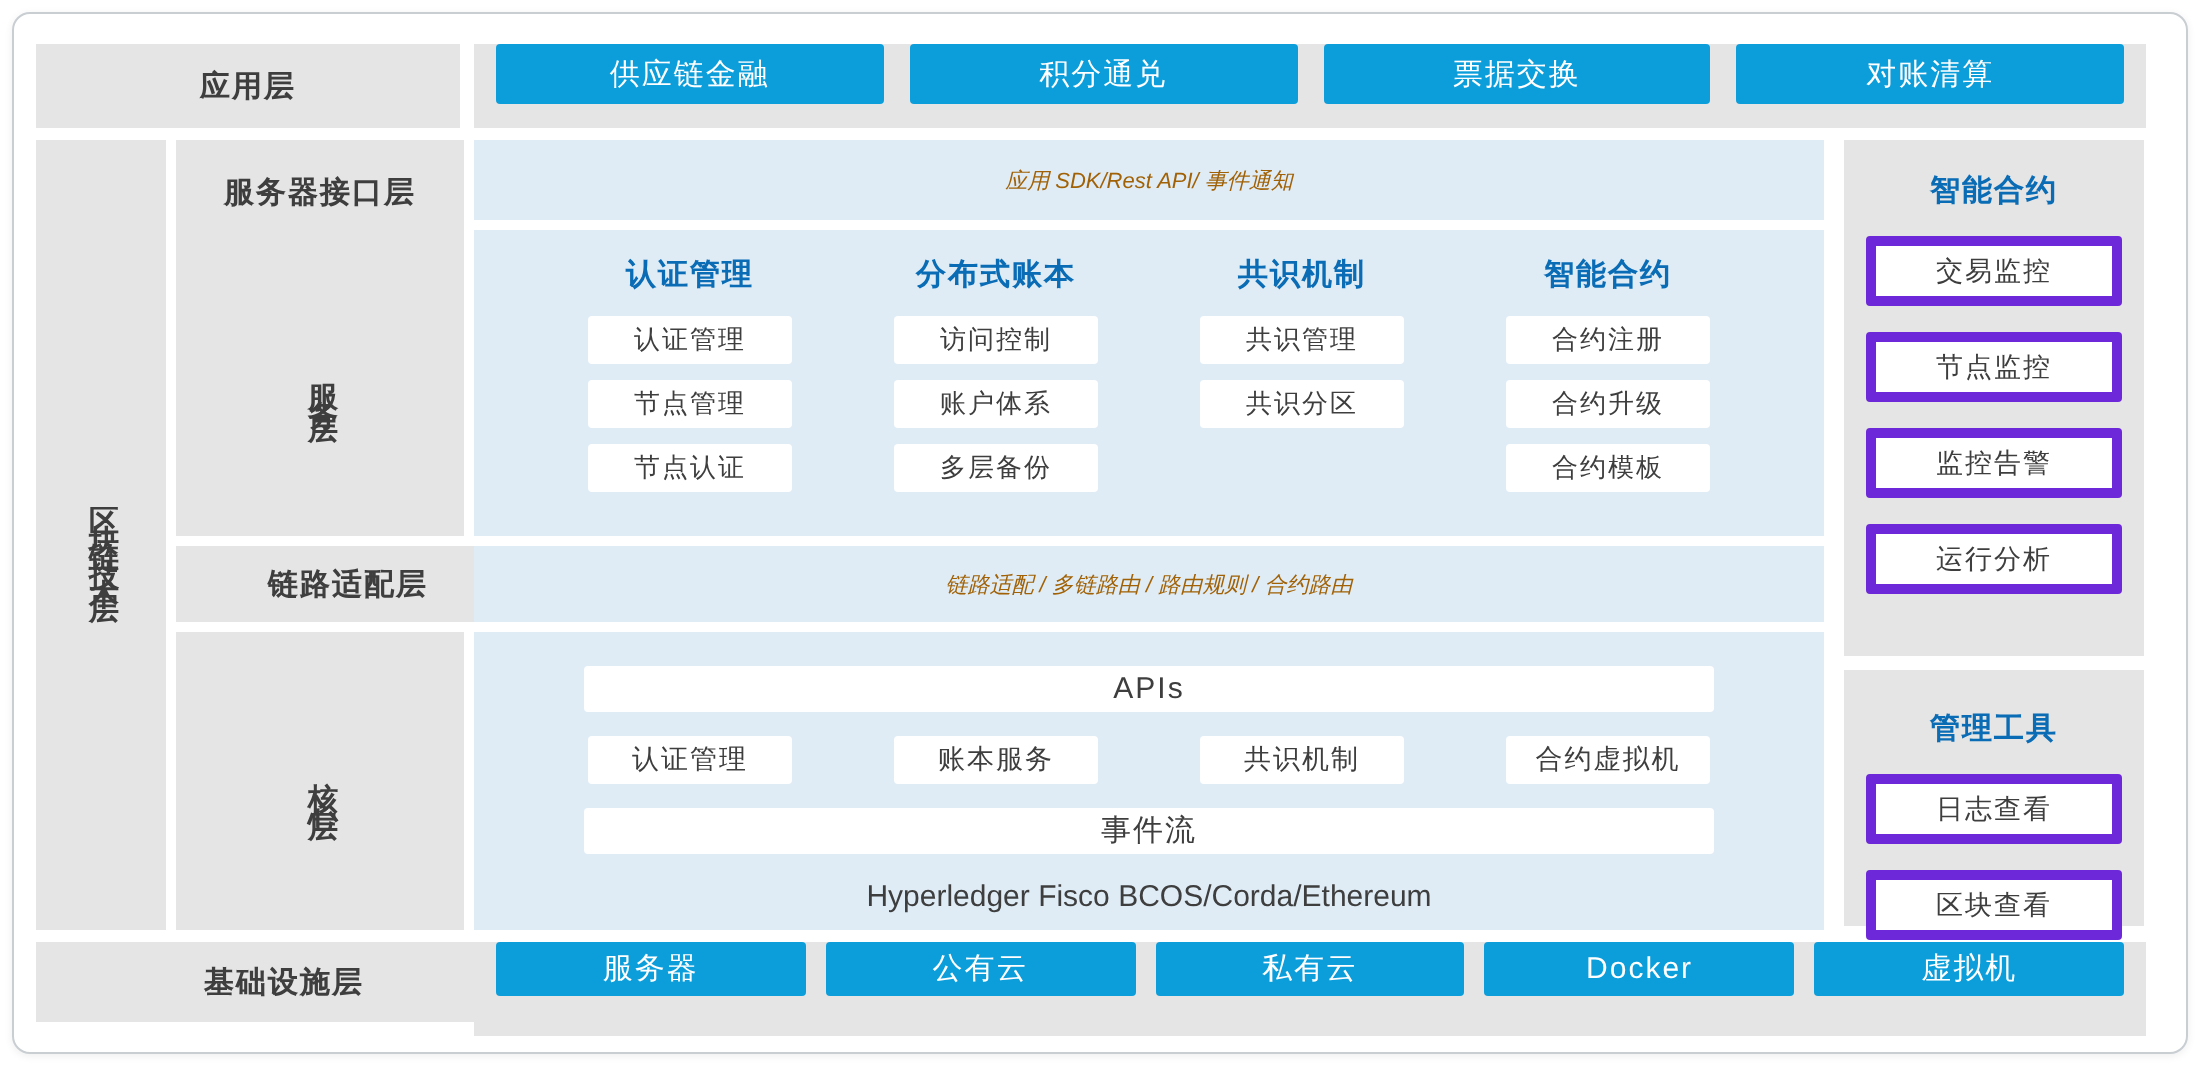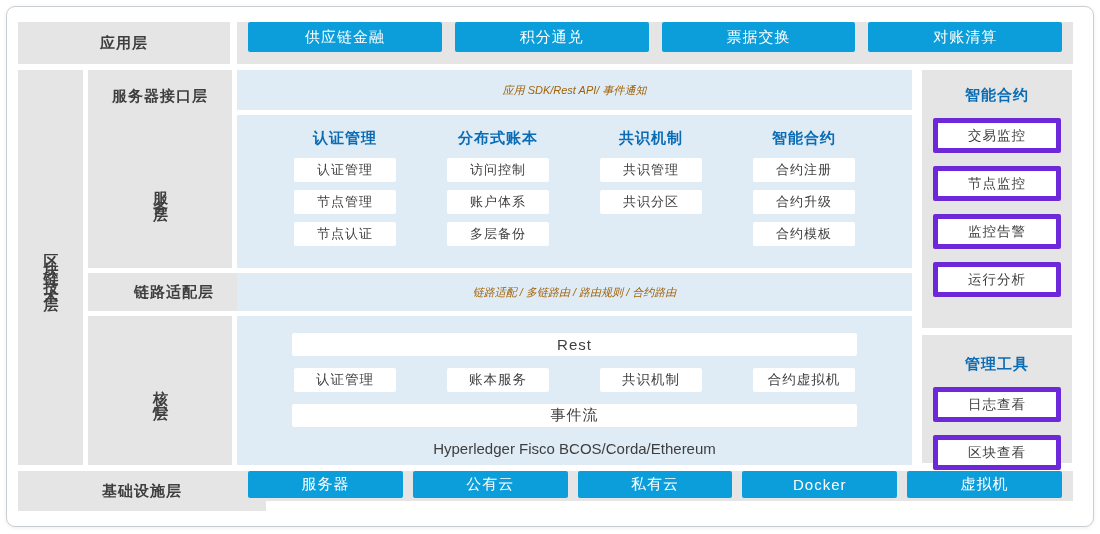--- a/index.html
+++ b/index.html
@@ -120,21 +120,21 @@
       <div class="svc-head">智能合约</div>
       <div class="wbox">合约注册</div>
       <div class="wbox">合约升级</div>
       <div class="wbox">合约模板</div>
     </div>
   </div>
 
   <div class="abs bluepanel centerline" style="left:237px;top:273px;width:675px;height:38px;">链路适配 / 多链路由 / 路由规则 / 合约路由</div>
 
   <div class="abs bluepanel" style="left:237px;top:316px;width:675px;height:149px;padding-top:17px;">
-    <div class="core-bar">Rest</div>
+    <div class="core-bar">APIs</div>
     <div class="core-row">
       <div class="wbox">认证管理</div>
       <div class="wbox">账本服务</div>
       <div class="wbox">共识机制</div>
       <div class="wbox">合约虚拟机</div>
     </div>
     <div class="core-bar" style="margin-top:12px;">事件流</div>
     <div class="core-footer">Hyperledger Fisco BCOS/Corda/Ethereum</div>
   </div>
 
@@ -146,20 +146,20 @@
     <div class="rbox">运行分析</div>
   </div>
 
   <div class="abs gray rpanel" style="left:922px;top:335px;width:150px;height:128px;padding-top:20px;">
     <div class="rpanel-title">管理工具</div>
     <div class="rbox">日志查看</div>
     <div class="rbox">区块查看</div>
   </div>
 
   <div class="abs gray label" style="left:18px;top:471px;width:248px;height:40px;">基础设施层</div>
-  <div class="abs gray strip bottom-strip" style="left:237px;top:471px;width:836px;height:30px;">
+  <div class="abs gray strip bottom-strip" style="left:237px;top:471px;width:836px;height:47px;">
     <div class="btn">服务器</div>
     <div class="btn">公有云</div>
     <div class="btn">私有云</div>
     <div class="btn">Docker</div>
     <div class="btn">虚拟机</div>
   </div>
 </div>
 
 </body></html>

